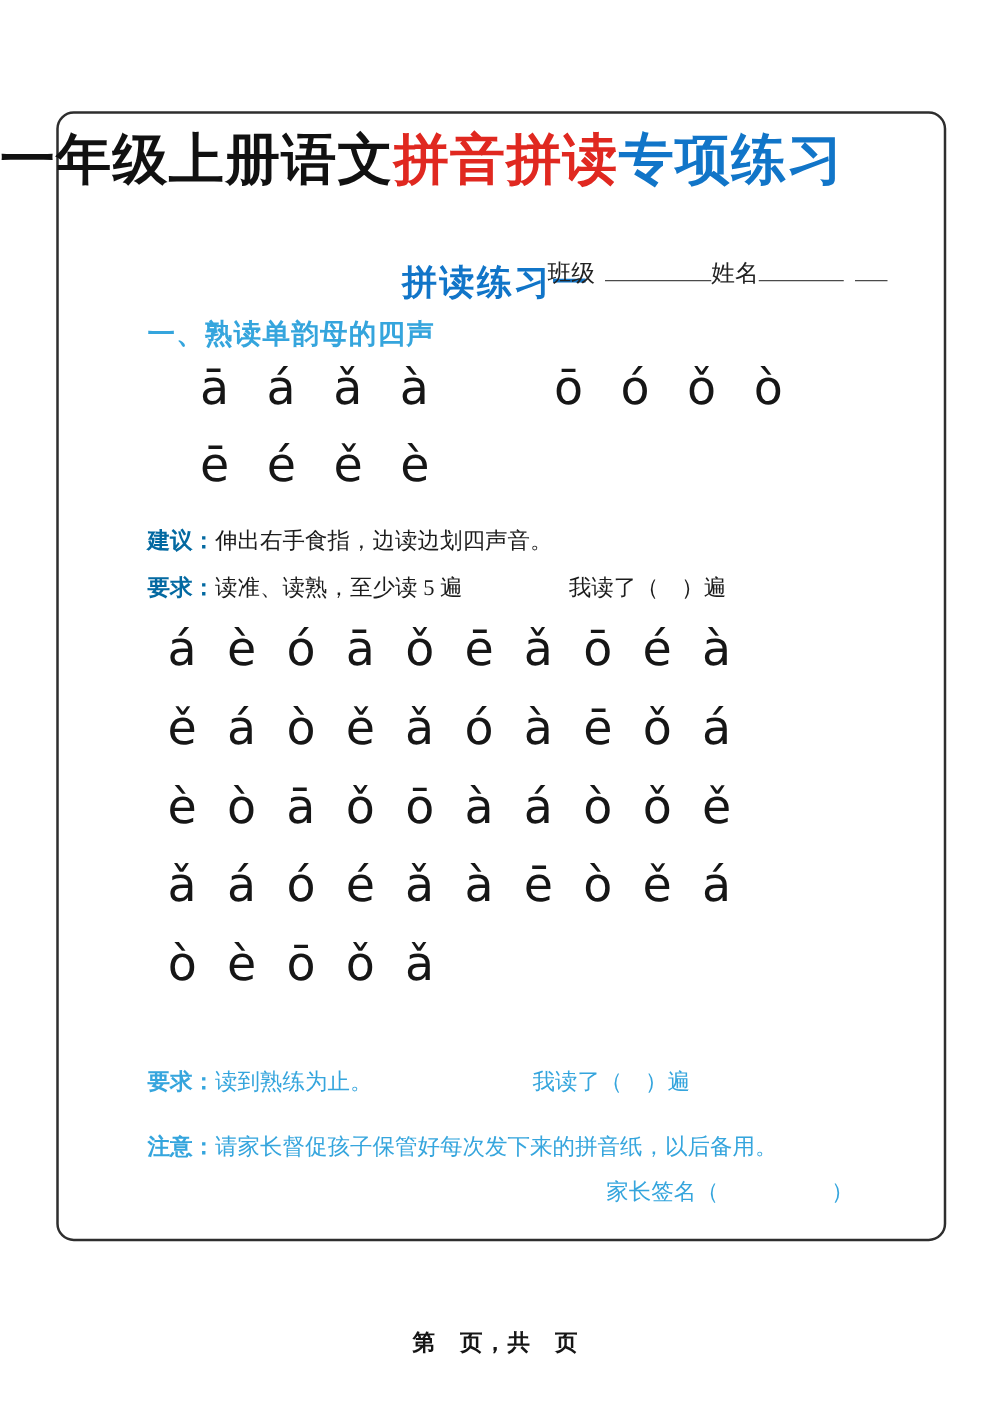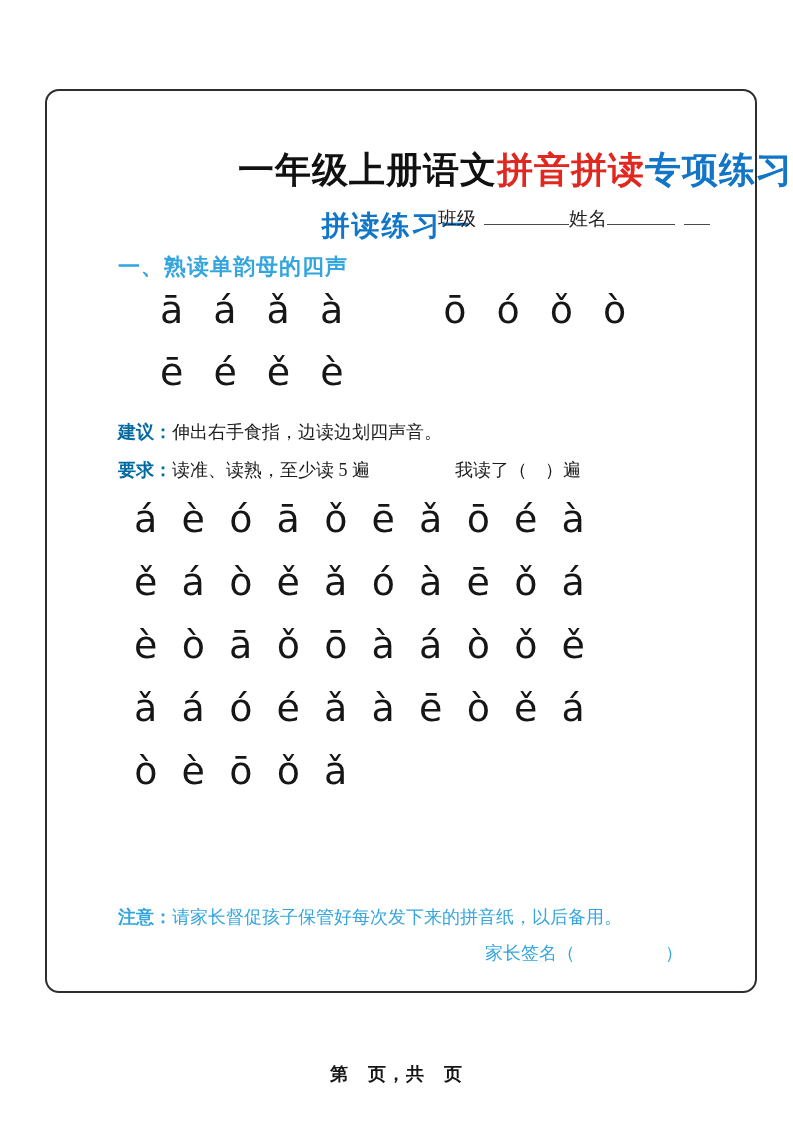--- a/index.html
+++ b/index.html
@@ -24,26 +24,25 @@
     left: 45px; top: 89px;
     width: 712px; height: 904px;
     border: 2px solid #2e2e2e;
     border-radius: 14px;
     background: #ffffff;
   }
   .title {
     position: absolute;
     left: 0; top: 98px;
     width: 100%;
-    text-align: right;
-    font-size: 36px;
+    text-align: left;
+    font-size: 44px;
     font-weight: bold;
     letter-spacing: 1px;
     white-space: nowrap;
-    margin-top: 48px;
   }
   .t-black { color: #111111; }
   .t-red   { color: var(--title-red); }
   .t-blue  { color: var(--title-blue); }
   .subtitle {
     position: absolute;
     left: 0; top: 163px;
     width: 100%;
     text-align: center;
     font-size: 28px;
@@ -240,20 +239,21 @@
       </div>
     <div class="grid-row">
         <span class="grid-cell">ò</span>
         <span class="grid-cell">è</span>
         <span class="grid-cell">ō</span>
         <span class="grid-cell">ǒ</span>
         <span class="grid-cell">ǎ</span>
       </div>
   </div>
 
+  <p class="note-blue note-require"><b>要求：</b><span>读到熟练为止。</span><span class="read-count-blue">我读了（　）遍</span></p>
 
   <p class="note-blue note-notice"><b>注意：</b><span>请家长督促孩子保管好每次发下来的拼音纸，以后备用。</span></p>
 
   <div class="signature">家长签名（　　　　　）</div>
 
   <div class="page-footer">第　页，共　页</div>
 
 </div>
 
 </body></html>

